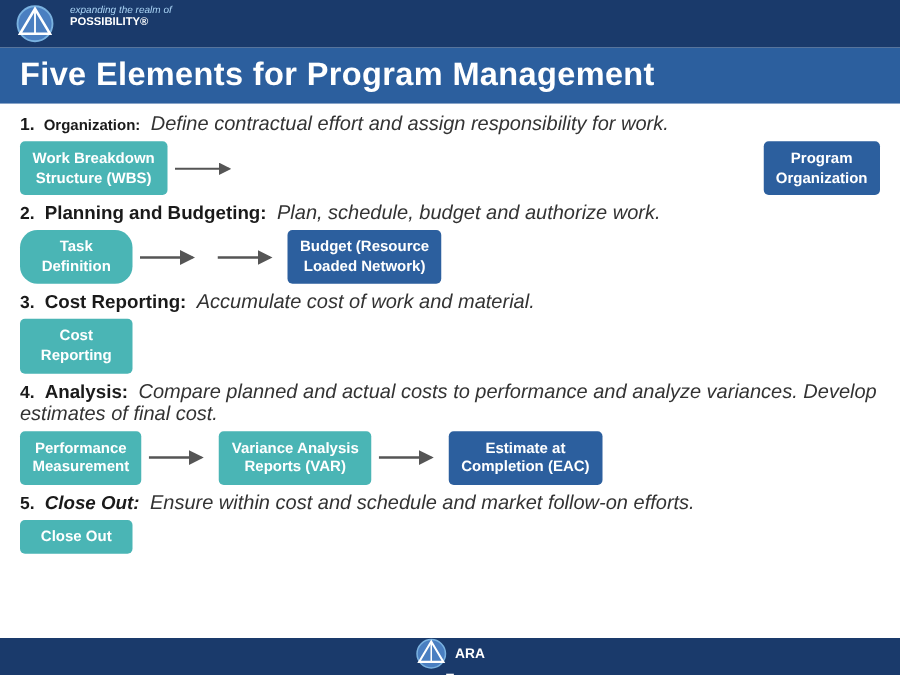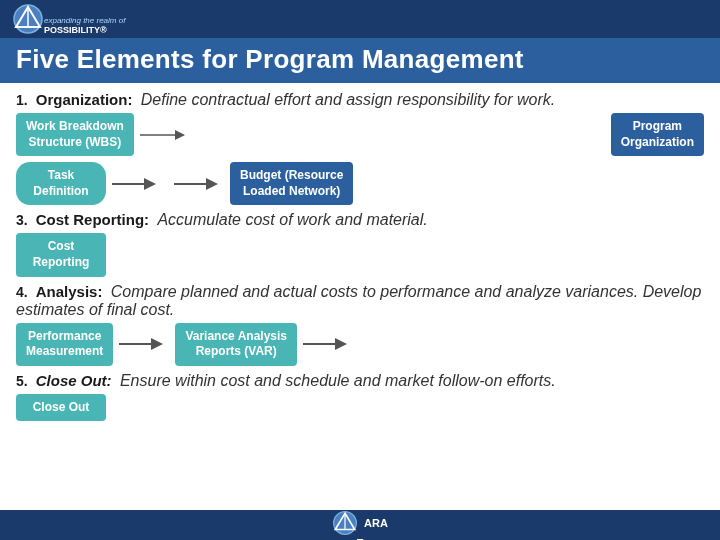--- a/index.html
+++ b/index.html
@@ -123,21 +123,21 @@
       color: #fff;
       font-size: 13px;
       font-weight: bold;
     }
   </style>
 </head>
 <body>
 
 <div class="header">
 
-  <div style="display:flex;align-items:flex-end;gap:0;">
+  <div style="display:flex;align-items:flex-start;gap:12px;">
     <svg width="32" height="32" viewBox="0 0 32 32">
       <circle cx="16" cy="16" r="14" fill="#4a7fc1" stroke="#7ab2e0" stroke-width="1.5"></circle>
       <polygon points="16,4 28,24 4,24" fill="none" stroke="#fff" stroke-width="2"></polygon>
       <line x1="16" y1="4" x2="16" y2="24" stroke="#fff" stroke-width="1.5"></line>
     </svg>
     <div>
       <div style="color:#aad4f5;font-size:8px;font-style:italic;">expanding the realm of</div>
       <div style="color:#fff;font-size:9px;font-weight:bold;">POSSIBILITY®</div>
     </div>
   </div>
@@ -145,21 +145,21 @@
 
 <div class="title-bar">
   <h1>Five Elements for Program Management</h1>
 </div>
 
 <div class="content" style="position:relative;">
 
   <div class="section">
     <div class="section-heading">
       <span class="number">1.</span>
-      <span class="label" style="font-size:15px;">&nbsp;<span>Organization:</span></span>
+      <span class="label" style="font-size:12px;">&nbsp;<span>Organization:</span></span>
       <span class="desc">&nbsp;<span>Define contractual effort and assign responsibility for work.</span></span>
     </div>
     <div class="flow-row">
       <div class="box box-teal" style="white-space:pre-line;">Work Breakdown
 Structure (WBS)</div>
       <div class="arrow">
         <svg viewBox="0 0 60 18">
             <defs>
               <marker id="ah1" markerWidth="6" markerHeight="6" refX="5" refY="3" orient="auto">
                 <path d="M0,0 L6,3 L0,6 Z" fill="#555"></path>
@@ -167,20 +167,25 @@
             </defs>
             <line x1="0" y1="9" x2="52" y2="9" stroke="#555" stroke-width="2" marker-end="url(#ah1)"></line>
           </svg>
       </div>
       <div class="box box-blue-dark" style="white-space:pre-line;margin-left:auto;">Program
 Organization</div>
     </div>
   </div>
 
   <div class="section">
+    <div class="section-heading">
+      <span class="number">2.</span>
+      <span class="label" style="font-size:15px;">&nbsp;<span>Planning and Budgeting:</span></span>
+      <span class="desc">&nbsp;<span>Plan, schedule, budget and authorize work.</span></span>
+    </div>
     <div class="flow-row">
       <div class="box box-teal" style="white-space:pre-line;border-radius:14px;">Task
 Definition</div>
       <div class="arrow">
         <svg viewBox="0 0 50 18">
             <defs>
               <marker id="ah2" markerWidth="6" markerHeight="6" refX="5" refY="3" orient="auto">
                 <path d="M0,0 L6,3 L0,6 Z" fill="#555"></path>
               </marker>
             </defs>
@@ -238,20 +243,22 @@
       <div class="arrow">
         <svg viewBox="0 0 50 18">
             <defs>
               <marker id="ah5" markerWidth="6" markerHeight="6" refX="5" refY="3" orient="auto">
                 <path d="M0,0 L6,3 L0,6 Z" fill="#555"></path>
               </marker>
             </defs>
             <line x1="0" y1="9" x2="42" y2="9" stroke="#555" stroke-width="2" marker-end="url(#ah5)"></line>
           </svg>
       </div>
+      <div class="box box-blue-dark" style="white-space:pre-line;">Estimate at
+Completion (EAC)</div>
     </div>
   </div>
 
   <div class="section">
     <div class="section-heading">
       <span class="number">5.</span>
       <span class="label" style="font-size:15px;font-style:italic;">&nbsp;<span>Close Out:</span></span>
       <span class="desc">&nbsp;<span>Ensure within cost and schedule and market follow-on efforts.</span></span>
     </div>
     <div class="flow-row">

